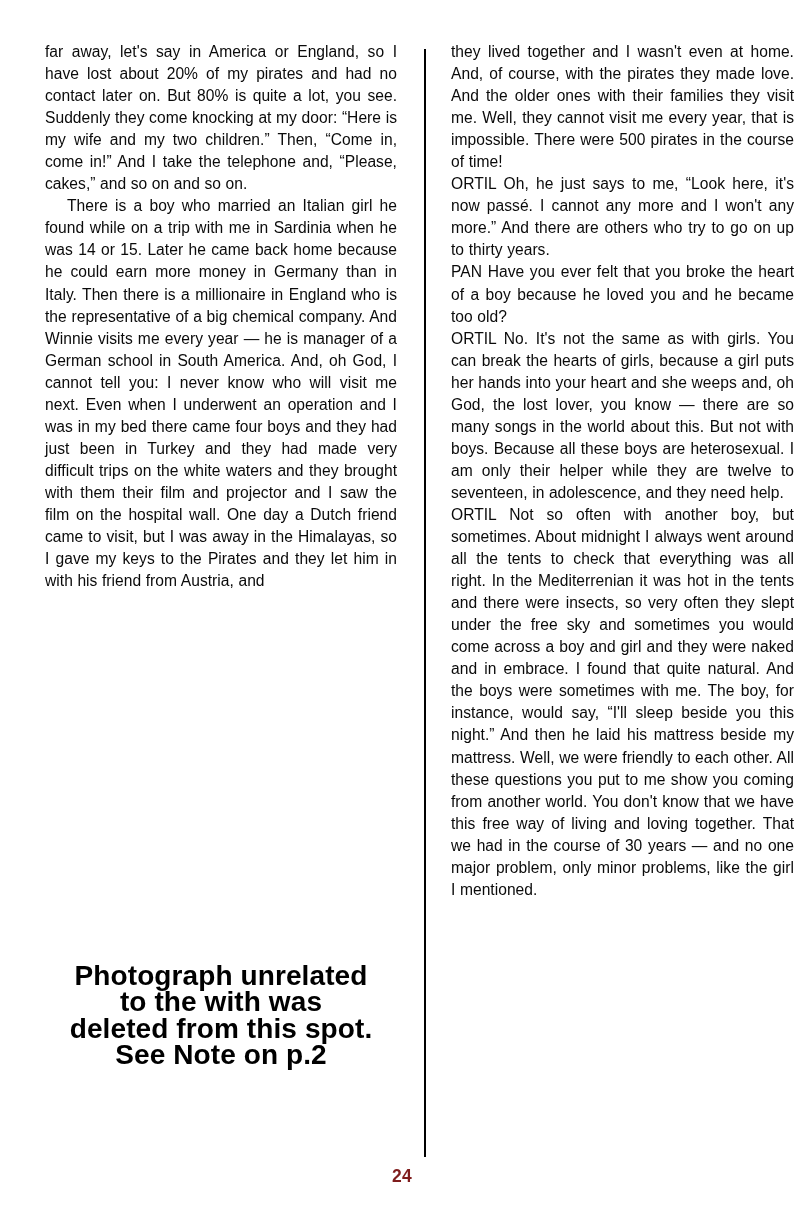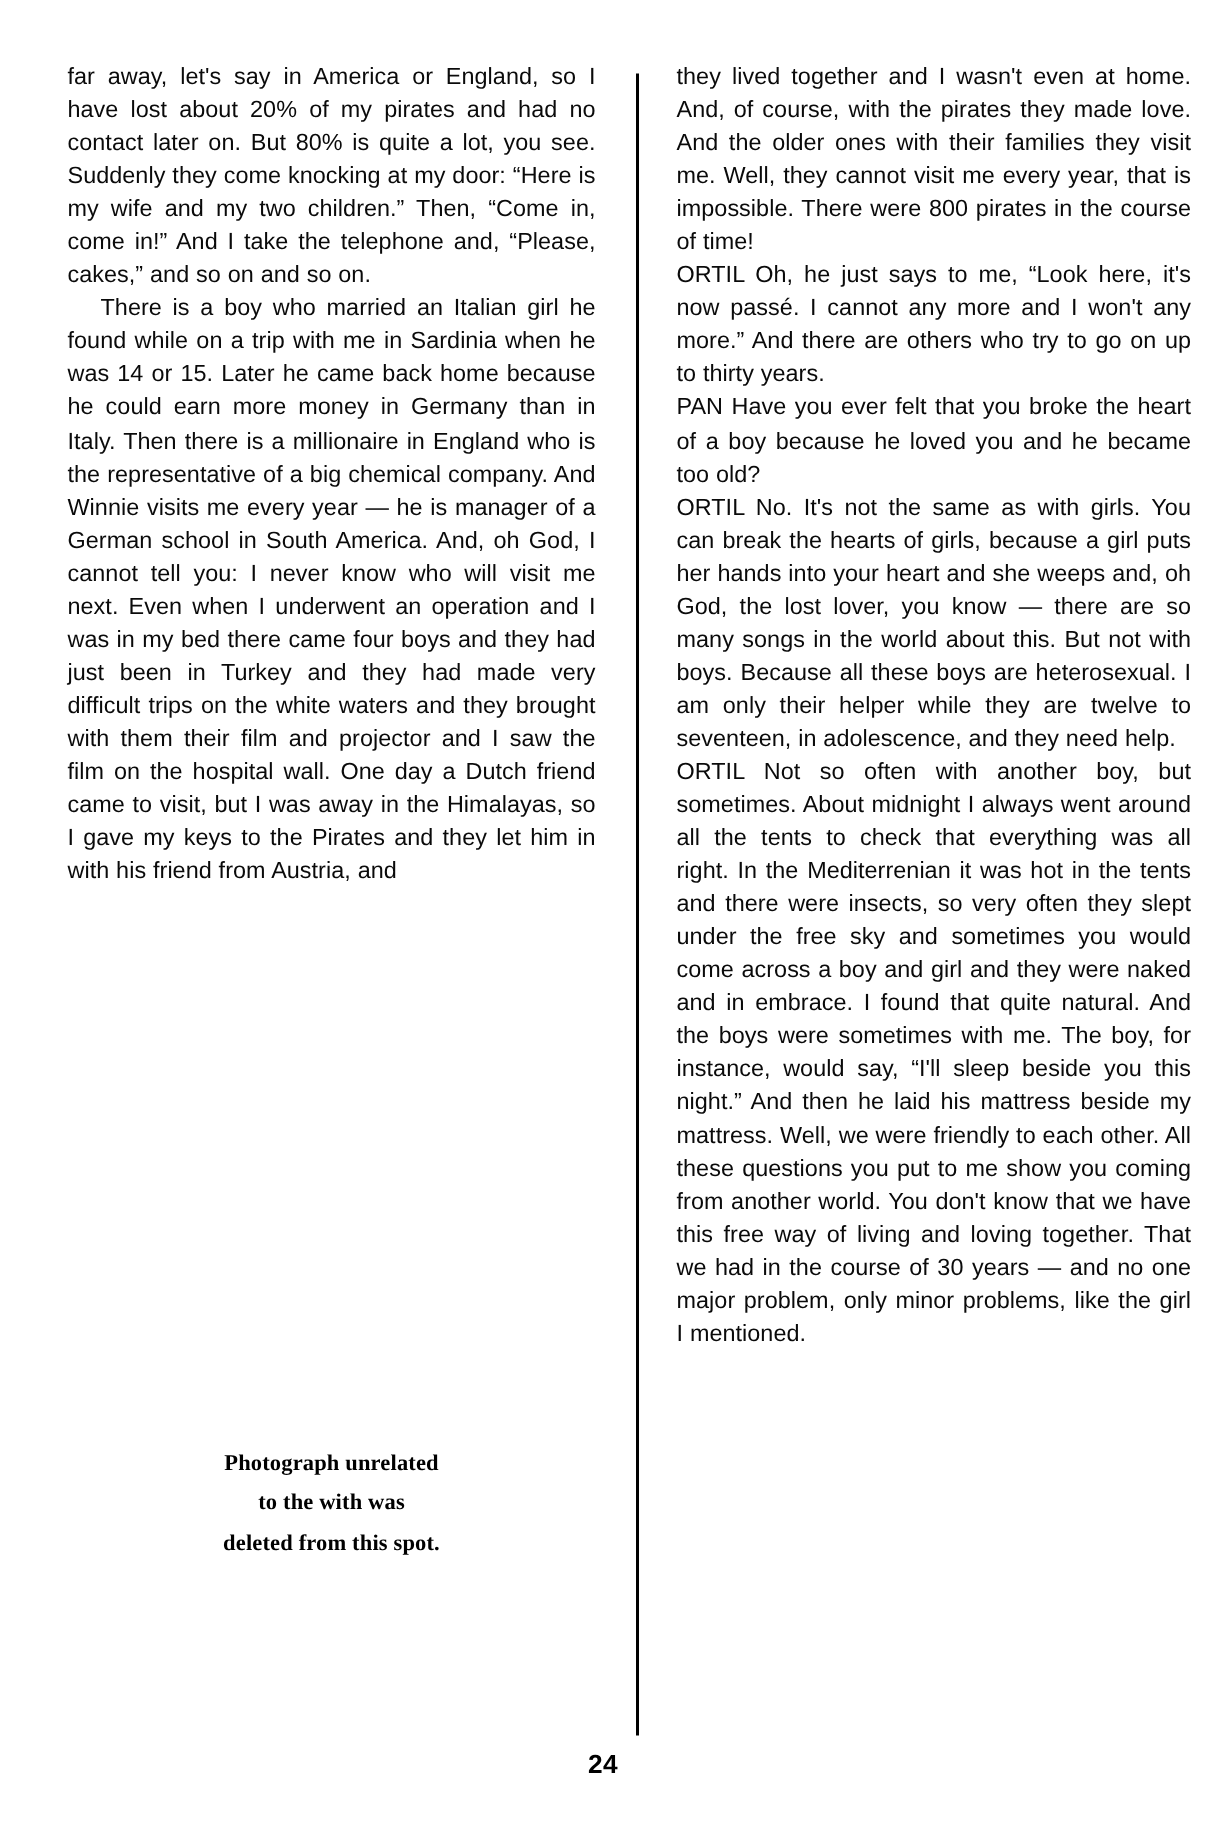--- a/index.html
+++ b/index.html
@@ -66,63 +66,64 @@
   
   .col p { text-align-last: left; }
 
   
   .photo-note {
     position: absolute;
     left: 45px;
     top: 944px;
     width: 352px;
     text-align: center;
-    font-family: Liberation Serif, serif;
+    font-family: Liberation Sans, sans-serif;
     font-weight: bold;
-    font-size: 15px;
+    font-size: 28px;
     line-height: 26.4px;
     color: #000000;
     letter-spacing: 0.1px;
   }
   .photo-note div { white-space: nowrap; }
 
   
   .folio {
     position: absolute;
     left: 0;
     top: 1147px;
     width: 804px;
     text-align: center;
     font-size: 17.5px;
     font-weight: bold;
     line-height: 20px;
-    color: #000000;
+    color: #7f1d1d;
     letter-spacing: 0.2px;
   }
 </style>
 </head>
 <body>
 
 <div class="page">
 
   <div class="column-rule"></div>
 
   <div class="col col-left">
     <p>far away, let's say in America or England, so I have lost about 20% of my pirates and had no contact later on. But 80% is quite a lot, you see. Suddenly they come knocking at my door: “Here is my wife and my two children.” Then, “Come in, come in!” And I take the telephone and, “Please, cakes,” and so on and so on.</p>
     <p class="indent">There is a boy who married an Italian girl he found while on a trip with me in Sardinia when he was 14 or 15. Later he came back home because he could earn more money in Germany than in Italy. Then there is a millionaire in England who is the representative of a big chemical company. And Winnie visits me every year — he is manager of a German school in South America. And, oh God, I cannot tell you: I never know who will visit me next. Even when I underwent an operation and I was in my bed there came four boys and they had just been in Turkey and they had made very difficult trips on the white waters and they brought with them their film and projector and I saw the film on the hospital wall. One day a Dutch friend came to visit, but I was away in the Himalayas, so I gave my keys to the Pirates and they let him in with his friend from Austria, and</p>
   </div>
 
   <div class="photo-note">
     <div>Photograph unrelated</div>
     <div>to the with was</div>
     <div>deleted from this spot.</div>
+    <div>See Note on p.2</div>
   </div>
 
   <div class="col col-right">
-    <p>they lived together and I wasn't even at home. And, of course, with the pirates they made love. And the older ones with their families they visit me. Well, they cannot visit me every year, that is impossible. There were 800 pirates in the course of time!</p>
+    <p>they lived together and I wasn't even at home. And, of course, with the pirates they made love. And the older ones with their families they visit me. Well, they cannot visit me every year, that is impossible. There were 500 pirates in the course of time!</p>
     <p>ORTIL Oh, he just says to me, “Look here, it's now passé. I cannot any more and I won't any more.” And there are others who try to go on up to thirty years.</p>
     <p>PAN Have you ever felt that you broke the heart of a boy because he loved you and he became too old?</p>
     <p>ORTIL No. It's not the same as with girls. You can break the hearts of girls, because a girl puts her hands into your heart and she weeps and, oh God, the lost lover, you know — there are so many songs in the world about this. But not with boys. Because all these boys are heterosexual. I am only their helper while they are twelve to seventeen, in adolescence, and they need help.</p>
     <p>ORTIL Not so often with another boy, but sometimes. About midnight I always went around all the tents to check that everything was all right. In the Mediterrenian it was hot in the tents and there were insects, so very often they slept under the free sky and sometimes you would come across a boy and girl and they were naked and in embrace. I found that quite natural. And the boys were sometimes with me. The boy, for instance, would say, “I'll sleep beside you this night.” And then he laid his mattress beside my mattress. Well, we were friendly to each other. All these questions you put to me show you coming from another world. You don't know that we have this free way of living and loving together. That we had in the course of 30 years — and no one major problem, only minor problems, like the girl I mentioned.</p>
   </div>
 
   <div class="folio">24</div>
 
 </div>
 

